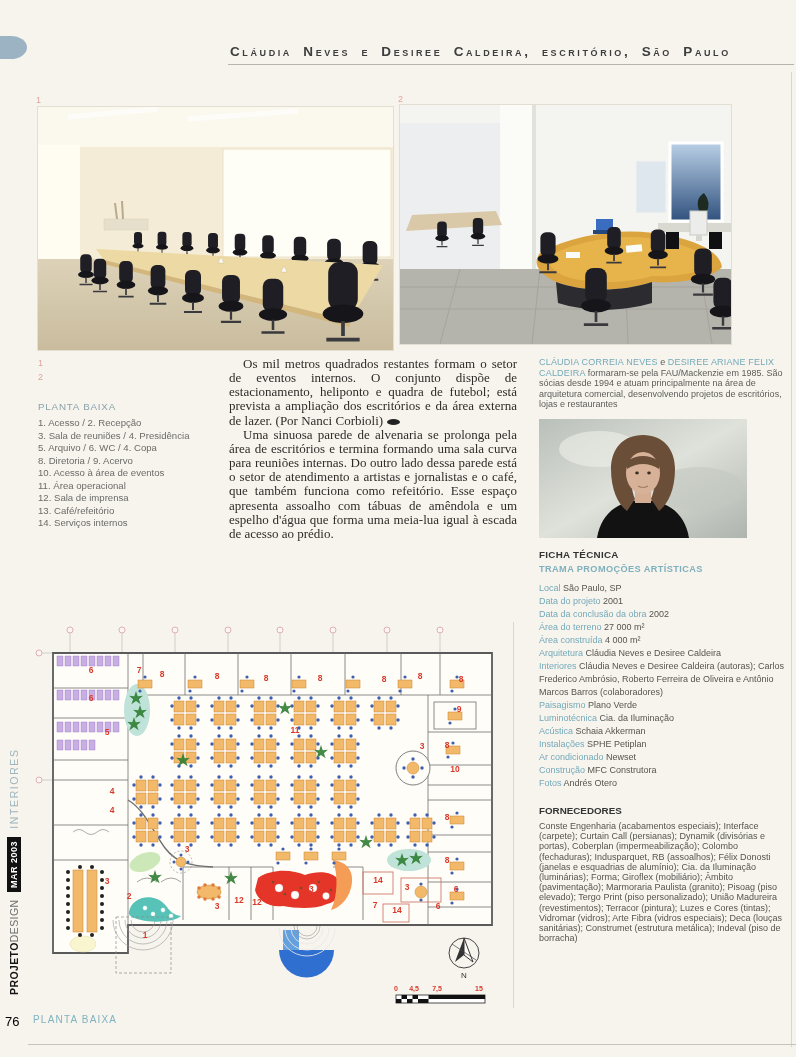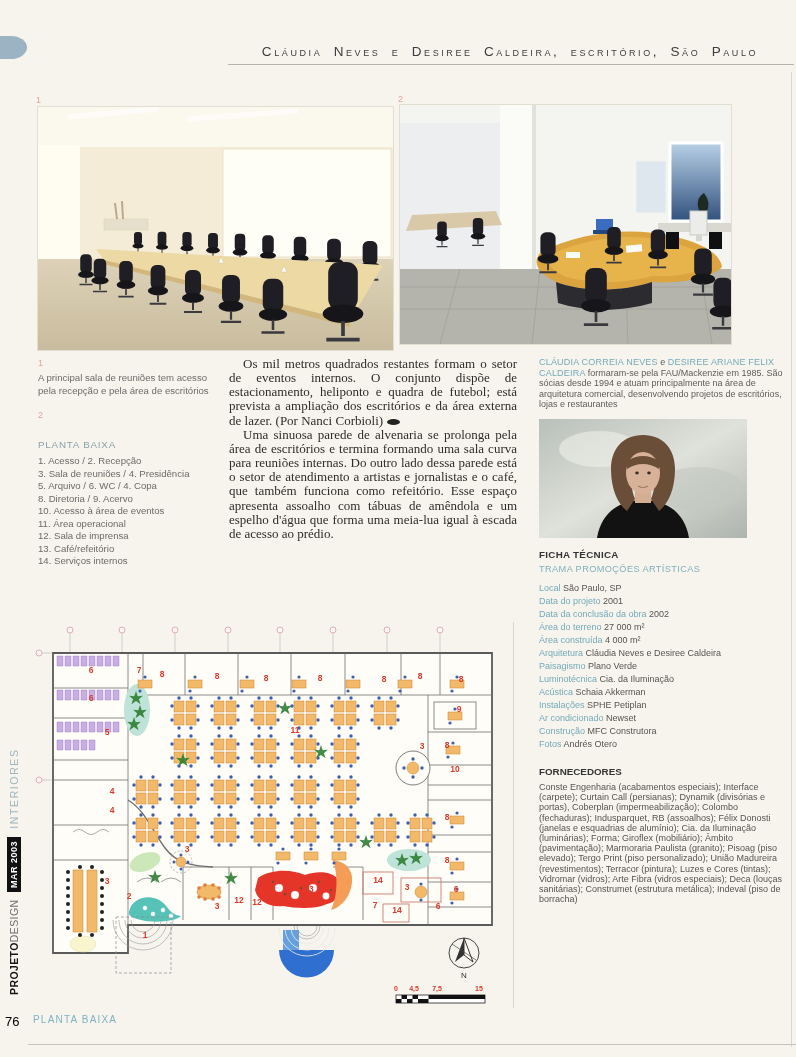--- a/index.html
+++ b/index.html
@@ -2,23 +2,23 @@
 <html><head>
 <meta charset="utf-8">
 <style>
   html,body{margin:0;padding:0;}
   body{width:796px;height:1057px;position:relative;overflow:hidden;
        background:#f7f4ee;font-family:"Liberation Sans",sans-serif;color:#444;}
   .abs{position:absolute;}
   
   #corner-tab{left:0;top:36px;width:27px;height:23px;background:#8ca7bc;
       border-radius:0 60% 60% 0 / 0 50% 50% 0;opacity:.85;}
-  #page-title{left:230px;top:44px;width:560px;text-align:center;
+  #page-title{left:230px;top:44px;width:560px;text-align:left;
       font-variant:small-caps;font-size:13.5px;letter-spacing:2.6px;word-spacing:5px;
-      color:#3d3d3d;font-weight:400;white-space:nowrap;}
+      color:#3d3d3d;font-weight:700;white-space:nowrap;}
   #header-rule{left:228px;top:64px;width:566px;height:1px;background:#b7b4ae;}
   
   .photo-tag{color:#dfa59b;font-size:9px;}
   #photo1-tag{left:36px;top:95px;}
   #photo2-tag{left:398px;top:94px;}
   #photo1{left:38px;top:107px;width:355px;height:243px;}
   #photo2{left:400px;top:105px;width:331px;height:239px;}
   .photo-frame{box-shadow:0 0 0 1px #e3ded2;}
   
   #captions{left:38px;top:357px;width:178px;font-size:9.6px;line-height:13px;color:#6b6b68;}
@@ -31,21 +31,21 @@
       font-size:13px;line-height:14.15px;color:#2e2c29;text-align:justify;}
   #article p{margin:0;text-indent:14px;}
   #end-mark{display:inline-block;width:13px;height:6px;background:#222;border-radius:50%;
       margin-left:4px;vertical-align:middle;}
   
   #rightcol{left:539px;top:357px;width:254px;}
   #bio{font-size:9px;line-height:10.6px;color:#5c5c58;}
   .bio-name{color:#74aab9;letter-spacing:.2px;}
   #portrait{margin-top:9px;width:208px;height:119px;display:block;}
   #ficha-title{font-size:9.8px;font-weight:bold;color:#333;margin-top:11px;letter-spacing:.3px;}
-  #ficha-project{font-size:9.2px;font-weight:normal;color:#7fb0bd;letter-spacing:.4px;margin-top:4px;}
+  #ficha-project{font-size:9.2px;font-weight:bold;color:#7fb0bd;letter-spacing:.4px;margin-top:4px;}
   #ficha-rows{margin-top:8px;font-size:9px;line-height:13px;color:#55544f;}
   .flabel{color:#74aab9;}
   #forn-title{font-size:9.8px;font-weight:bold;color:#333;margin-top:15px;}
   #forn-text{margin-top:5px;font-size:9px;line-height:10.2px;color:#55544f;width:250px;}
   
   #plan-svg{left:33px;top:620px;width:482px;height:392px;}
   #plan-label{left:33px;top:1014px;color:#7fb3c0;font-size:10px;letter-spacing:1.2px;}
   #page-number{left:5px;top:1014px;font-size:13px;color:#000000;}
   
   #sidebar{left:7px;top:740px;height:264px;width:22px;writing-mode:vertical-rl;
@@ -152,21 +152,20 @@
   <use href="#ch2" transform="translate(148,152) scale(.95)"></use>
   <use href="#ch2" transform="translate(214,144) scale(.85)"></use>
   <use href="#ch2" transform="translate(258,148) scale(.9)"></use>
   <use href="#ch2" transform="translate(303,172) scale(1.1)"></use>
   <use href="#ch2" transform="translate(196,198) scale(1.35)"></use>
   <use href="#ch2" transform="translate(323,204) scale(1.2)"></use>
 </svg>
 
 <div class="abs" id="captions">
   <div class="cap-num">1</div>
-  <div class="cap-text">A principal sala de reuniões tem acesso pela recepção e pela área de escritórios</div>
   <div class="cap-num">2</div>
   <div id="legend-title">PLANTA BAIXA</div>
   <div id="legend-list">
       <div class="legend-item">1. Acesso / 2. Recepção</div>
       <div class="legend-item">3. Sala de reuniões / 4. Presidência</div>
       <div class="legend-item">5. Arquivo / 6. WC / 4. Copa</div>
       <div class="legend-item">8. Diretoria / 9. Acervo</div>
       <div class="legend-item">10. Acesso à área de eventos</div>
       <div class="legend-item">11. Área operacional</div>
       <div class="legend-item">12. Sala de imprensa</div>
@@ -206,20 +205,21 @@
   </svg>
   <div id="ficha-title">FICHA TÉCNICA</div>
   <div id="ficha-project">TRAMA PROMOÇÕES ARTÍSTICAS</div>
   <div id="ficha-rows">
       <div class="frow"><span class="flabel">Local </span><span class="fvalue">São Paulo, SP</span></div>
       <div class="frow"><span class="flabel">Data do projeto </span><span class="fvalue">2001</span></div>
       <div class="frow"><span class="flabel">Data da conclusão da obra </span><span class="fvalue">2002</span></div>
       <div class="frow"><span class="flabel">Área do terreno </span><span class="fvalue">27 000 m²</span></div>
       <div class="frow"><span class="flabel">Área construída </span><span class="fvalue">4 000 m²</span></div>
       <div class="frow"><span class="flabel">Arquitetura </span><span class="fvalue">Cláudia Neves e Desiree Caldeira</span></div>
+      <div class="frow"><span class="flabel">Interiores </span><span class="fvalue">Cláudia Neves e Desiree Caldeira (autoras); Carlos Frederico Ambrósio, Roberto Ferreira de Oliveira e Antônio Marcos Barros (colaboradores)</span></div>
       <div class="frow"><span class="flabel">Paisagismo </span><span class="fvalue">Plano Verde</span></div>
       <div class="frow"><span class="flabel">Luminotécnica </span><span class="fvalue">Cia. da Iluminação</span></div>
       <div class="frow"><span class="flabel">Acústica </span><span class="fvalue">Schaia Akkerman</span></div>
       <div class="frow"><span class="flabel">Instalações </span><span class="fvalue">SPHE Petiplan</span></div>
       <div class="frow"><span class="flabel">Ar condicionado </span><span class="fvalue">Newset</span></div>
       <div class="frow"><span class="flabel">Construção </span><span class="fvalue">MFC Construtora</span></div>
       <div class="frow"><span class="flabel">Fotos </span><span class="fvalue">Andrés Otero</span></div>
     </div>
   <div id="forn-title">FORNECEDORES</div>
   <div id="forn-text">Conste Engenharia (acabamentos especiais); Interface (carpete); Curtain Call (persianas); Dynamik (divisórias e portas), Coberplan (impermeabilização); Colombo (fechaduras); Indusparquet, RB (assoalhos); Félix Donosti (janelas e esquadrias de alumínio); Cia. da Iluminação (luminárias); Forma; Giroflex (mobiliário); Âmbito (pavimentação); Marmoraria Paulista (granito); Pisoag (piso elevado); Tergo Print (piso personalizado); União Madureira (revestimentos); Terracor (pintura); Luzes e Cores (tintas); Vidromar (vidros); Arte Fibra (vidros especiais); Deca (louças sanitárias); Construmet (estrutura metálica); Indeval (piso de borracha)</div>

